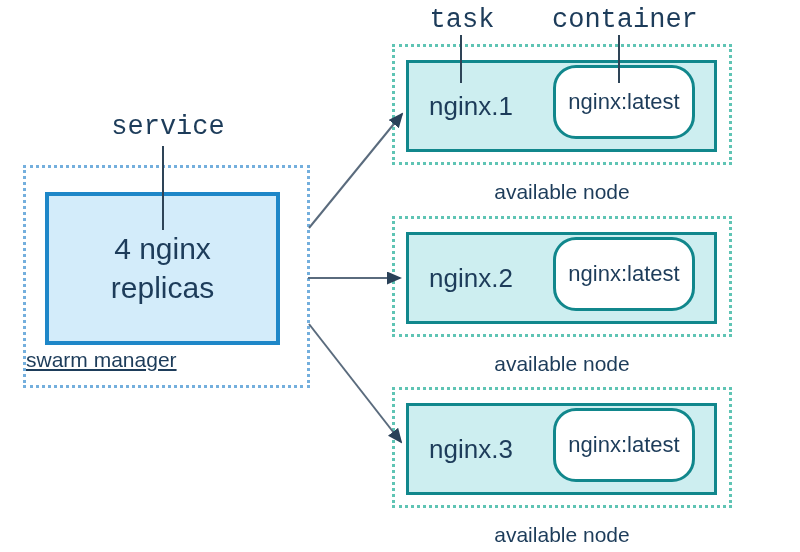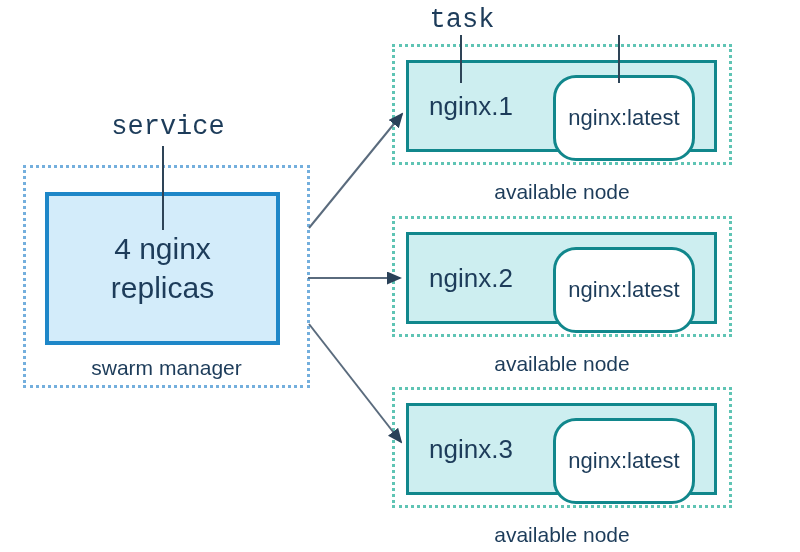--- a/index.html
+++ b/index.html
@@ -25,50 +25,51 @@
   .lbl.task{left:426px;top:4px;width:72px;}
   .lbl.container-lbl{left:552px;top:4px;width:140px;}
 
   
   .manager-dotted{position:absolute;left:23px;top:165px;width:287px;height:223px;
     border:3px dotted var(--blue-dot);}
   .service-box{position:absolute;left:19px;top:24px;width:235px;height:153px;
     border:4px solid var(--blue-border);background:var(--blue-fill);
     display:flex;align-items:center;justify-content:center;}
   .service-box-text{width:170px;text-align:center;font-size:30px;line-height:1.27;color:var(--navy);}
-  .manager-caption{position:absolute;left:0;right:0;top:188px;text-align:center;
-    font-size:21px;color:var(--navy);}
+  .manager-caption{position:absolute;left:0;right:0;top:180px;text-align:left;
+    font-size:21px;color:var(--navy);text-decoration:underline;}
 
   
   .node{position:absolute;left:392px;width:340px;}
   .node-1{top:44px;}
   .node-2{top:216px;}
   .node-3{top:387px;}
   .node-dotted{position:relative;width:340px;height:121px;border:3px dotted var(--teal-dot);}
   .task-box{position:absolute;left:11px;top:13px;width:311px;height:92px;
     border:3px solid var(--teal-border);background:var(--teal-fill);
     display:flex;align-items:center;}
   .task-name{padding-left:20px;font-size:26px;color:var(--navy);text-align:center;}
-  .container-box{position:absolute;right:19px;top:12px;width:142px;height:86px;
+  .container-box{position:absolute;right:19px;top:2px;width:142px;height:74px;
     border:3px solid var(--teal-border);border-radius:23px;background:#fff;
     display:flex;align-items:center;justify-content:center;font-size:22px;color:var(--navy);}
   .node-caption{margin-top:15px;text-align:center;font-size:21px;color:var(--navy);}
 
   
   .overlay{position:absolute;left:0;top:0;width:800px;height:552px;pointer-events:none;}
   .overlay .pointer{stroke:var(--pointer-line);stroke-width:2;}
   .overlay .arrow{stroke:var(--arrow-line);stroke-width:2;}
 </style>
 </head>
 <body>
 
 <div class="canvas">
 
   <div class="lbl service">service</div>
   <div class="lbl task">task</div>
+  <div class="lbl container-lbl">container</div>
 
   <div class="manager-dotted">
     <div class="service-box">
       <div class="service-box-text">4 nginx replicas</div>
     </div>
     <div class="manager-caption">swarm manager</div>
   </div>
 
   <div class="node node-1">
     <div class="node-dotted">

